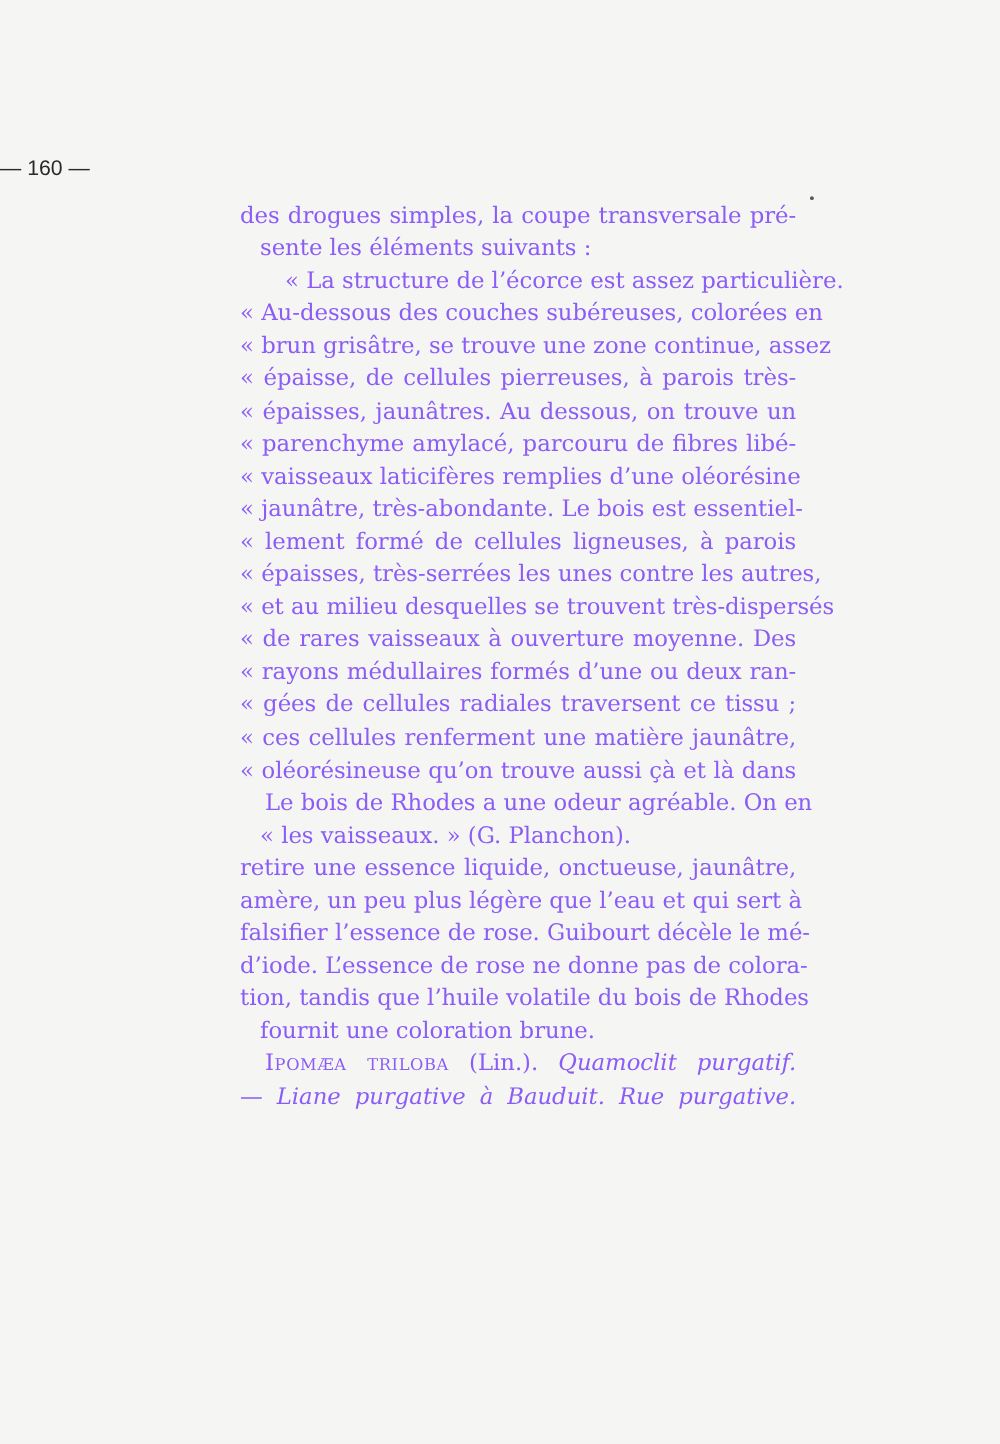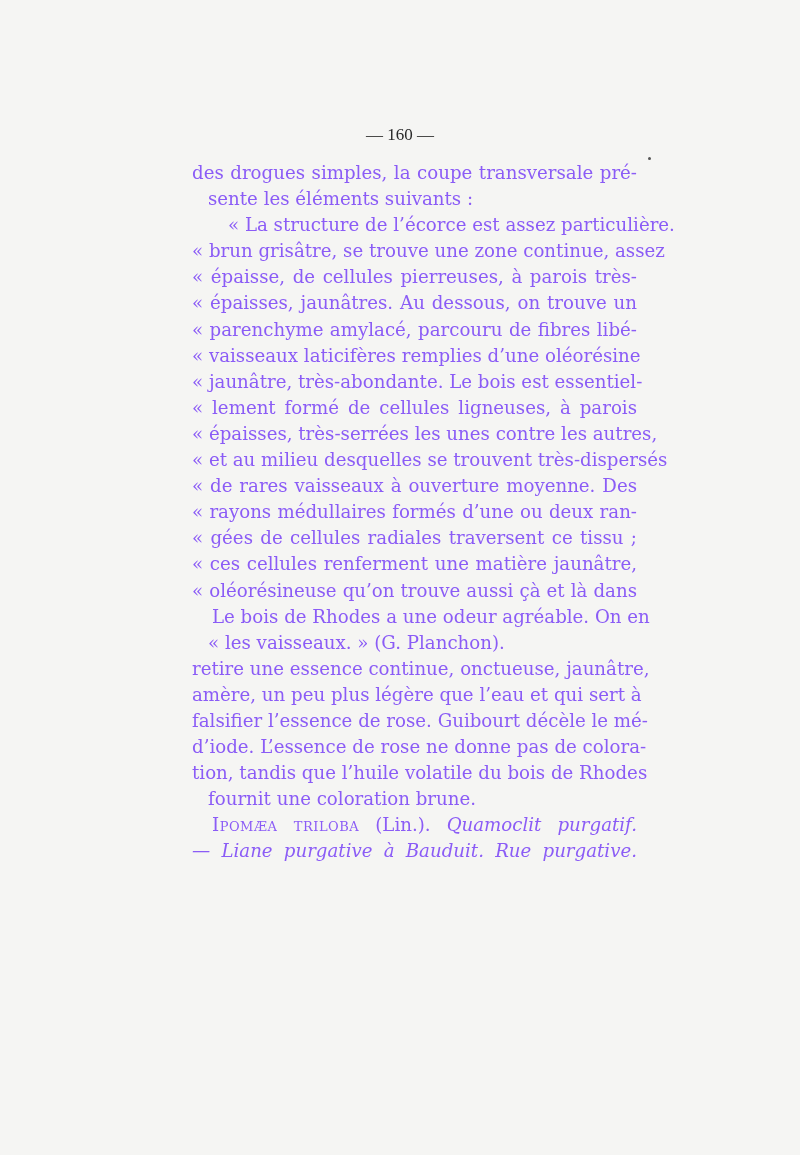--- a/index.html
+++ b/index.html
@@ -18,22 +18,21 @@
       left: 0; top: 0;
       width: 800px;
       height: 1155px;
       background: #f5f5f3;
     }
     .page-number {
       position: absolute;
       left: 0;
       width: 800px;
       top: 125px;
-      text-align: center;
-      font-family: Liberation Serif, serif;
+      font-family: Liberation Sans, sans-serif;
       font-size: 17px;
       color: #2a2a2a;
     }
     .text-block {
       position: absolute;
       left: 192px;
       width: 445px;
       top: 160px;
       font-family: "DejaVu Serif", serif;
       font-size: 18.2px;
@@ -76,37 +75,38 @@
 
 <div class="page">
   <div class="speck"></div>
   <div class="page-number">— 160 —</div>
 
   <div class="text-block" id="text-block">
     <div id="lines-container">
         <span class="line">des drogues simples, la coupe transversale pré-</span>
         <span class="line last">sente les éléments suivants :</span>
         <span class="line indent last">« La structure de l’écorce est assez particulière.</span>
+        <span class="line">« Au-dessous des couches subéreuses, colorées en</span>
         <span class="line">« brun grisâtre, se trouve une zone continue, assez</span>
         <span class="line">« épaisse, de cellules pierreuses, à parois très-</span>
         <span class="line">« épaisses, jaunâtres. Au dessous, on trouve un</span>
         <span class="line">« parenchyme amylacé, parcouru de fibres libé-</span>
         <span class="line">« vaisseaux laticifères remplies d’une oléorésine</span>
         <span class="line">« jaunâtre, très-abondante. Le bois est essentiel-</span>
         <span class="line">« lement formé de cellules ligneuses, à parois</span>
         <span class="line">« épaisses, très-serrées les unes contre les autres,</span>
         <span class="line">« et au milieu desquelles se trouvent très-dispersés</span>
         <span class="line">« de rares vaisseaux à ouverture moyenne. Des</span>
         <span class="line">« rayons médullaires formés d’une ou deux ran-</span>
         <span class="line">« gées de cellules radiales traversent ce tissu ;</span>
         <span class="line">« ces cellules renferment une matière jaunâtre,</span>
         <span class="line">« oléorésineuse qu’on trouve aussi çà et là dans</span>
         <span class="line indent">Le bois de Rhodes a une odeur agréable. On en</span>
         <span class="line last">« les vaisseaux. » (G. Planchon).</span>
-        <span class="line">retire une essence continue, onctueuse, jaunâtre,</span>
+        <span class="line">retire une essence liquide, onctueuse, jaunâtre,</span>
         <span class="line">amère, un peu plus légère que l’eau et qui sert à</span>
         <span class="line">falsifier l’essence de rose. Guibourt décèle le mé-</span>
         <span class="line">d’iode. L’essence de rose ne donne pas de colora-</span>
         <span class="line">tion, tandis que l’huile volatile du bois de Rhodes</span>
         <span class="line last">fournit une coloration brune.</span>
       </div>
     <span class="line indent"><span class="smallcaps">Ipomæa triloba</span><span> (Lin.). </span><span class="italic">Quamoclit purgatif.</span></span>
     <span class="line italic">— Liane purgative à Bauduit. Rue purgative.</span>
   </div>
 </div>

